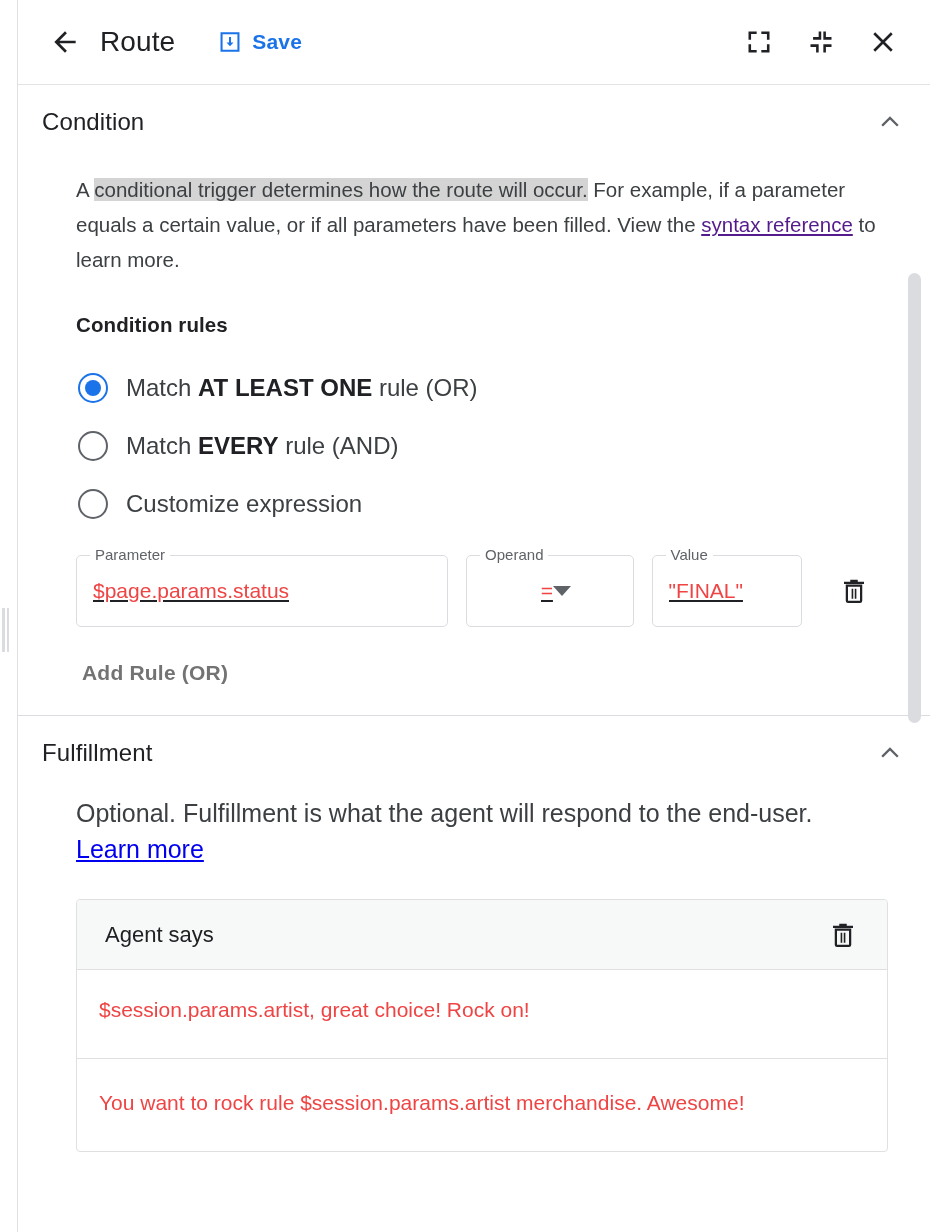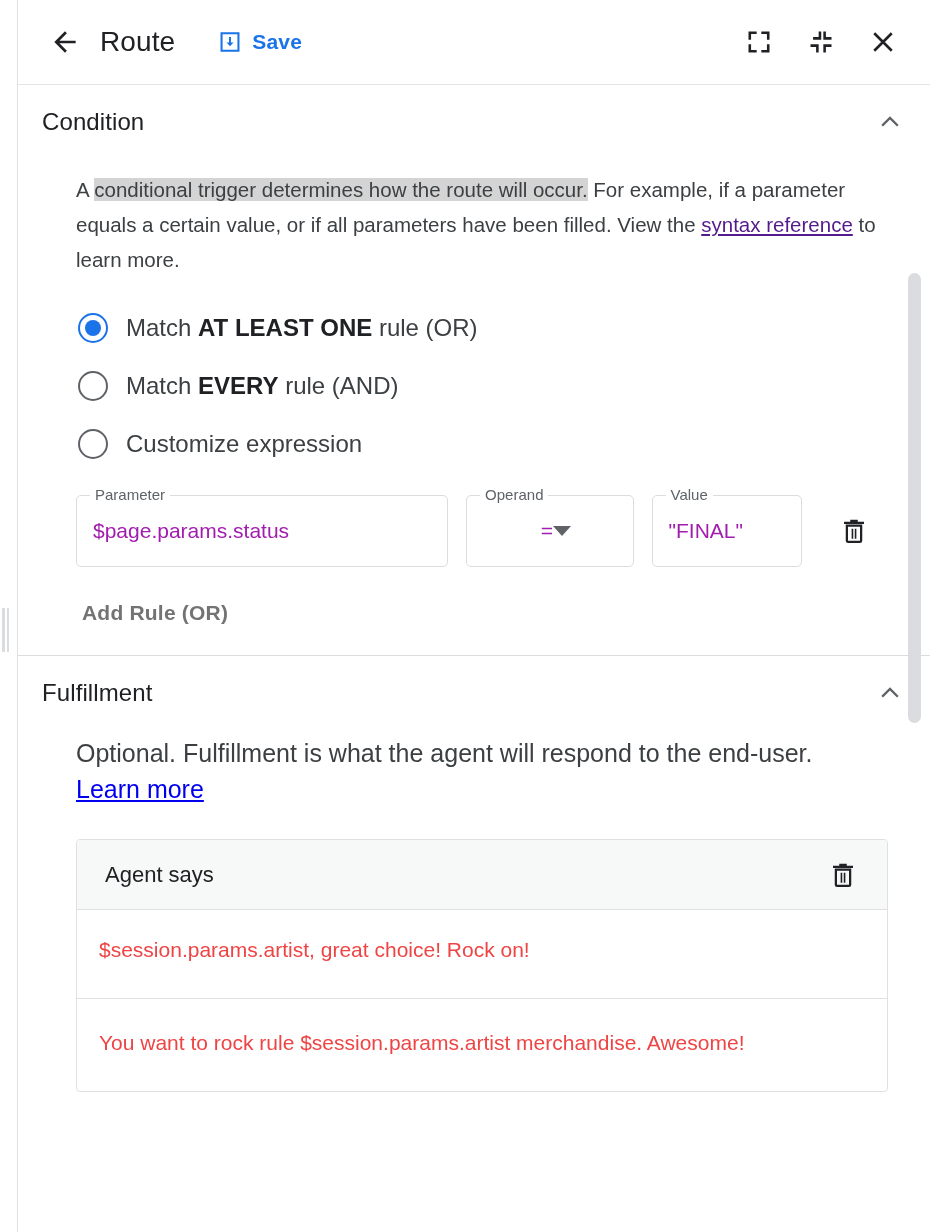--- a/index.html
+++ b/index.html
@@ -195,35 +195,36 @@
   }
   .field {
     position: relative;
     border: 1px solid #dadce0;
     border-radius: 5px;
     height: 72px;
     background: #fff;
     padding: 0 16px;
     display: flex;
     align-items: center;
+    text-decoration: underline;
   }
   .field > .legend {
     position: absolute;
     top: -10px;
     left: 13px;
     background: #fff;
     padding: 0 5px;
     font-size: 15px;
     color: #5f6368;
     line-height: 18px;
     white-space: nowrap;
   }
   .field .val {
     font-size: 21px;
-    color: #a21caf;
+    color: #ef4444;
     white-space: nowrap;
     overflow: hidden;
   }
   .field-parameter { width: 404px; }
   .field-operand {
     width: 180px;
     justify-content: center;
     cursor: pointer;
   }
   .field-operand .val { font-size: 21px; margin-left: 18px; }
@@ -381,20 +382,21 @@
           <svg width="28" height="28" viewBox="0 0 24 24" aria-hidden="true">
             <path fill="none" stroke="currentColor" stroke-width="2" stroke-linecap="square" d="M6 14.5L12 8.5l6 6"></path>
           </svg>
         </div>
       </div>
 
       <div class="cond-body">
 
         <p class="para"><span>A </span><span class="sel-hl">conditional trigger determines how the route will occur.</span><span> For example, if a parameter equals a certain value, or if all parameters have been filled. View the </span><a href="#" class="link-visited">syntax reference</a><span> to learn more.</span></p>
 
+        <div class="sub-title">Condition rules</div>
 
         <div class="radio-list">
 
           <div class="radio-row">
             <div class="radio on"></div>
             <div class="radio-label"><span>Match </span><b>AT LEAST ONE</b><span> rule (OR)</span></div>
           </div>
 
           <div class="radio-row">
             <div class="radio"></div>

